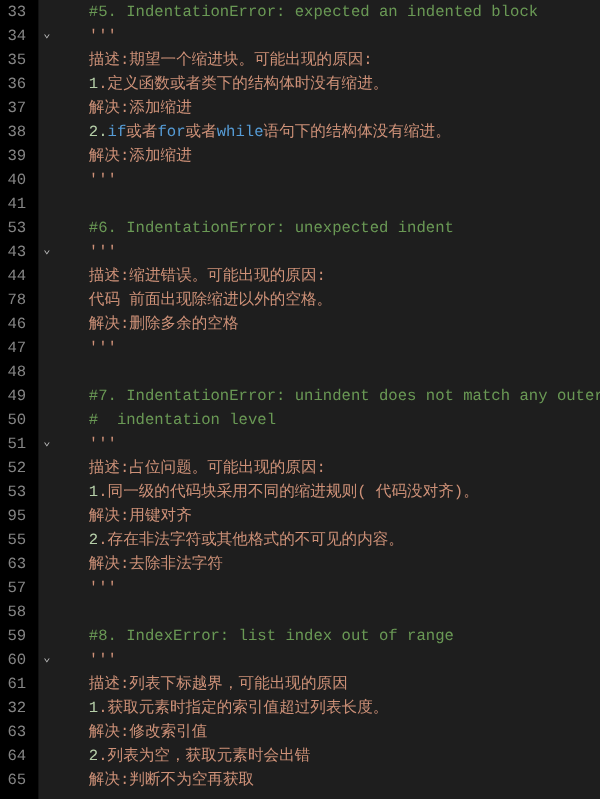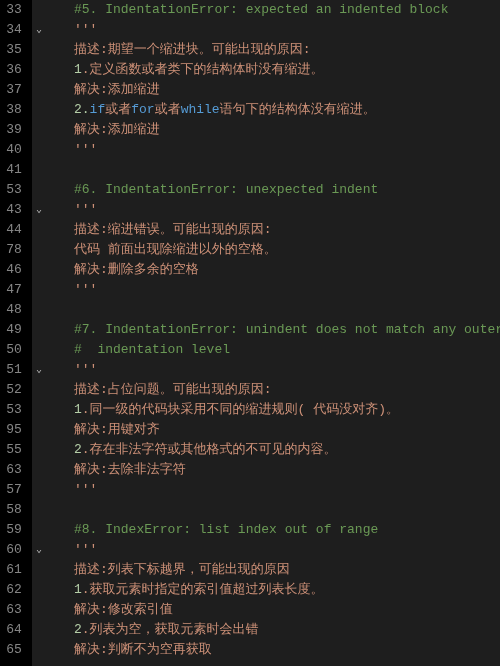--- a/index.html
+++ b/index.html
@@ -71,21 +71,21 @@
       <div class="ln">52</div>
       <div class="ln">53</div>
       <div class="ln">95</div>
       <div class="ln">55</div>
       <div class="ln">63</div>
       <div class="ln">57</div>
       <div class="ln">58</div>
       <div class="ln">59</div>
       <div class="ln">60</div>
       <div class="ln">61</div>
-      <div class="ln">62</div>
+      <div class="ln">32</div>
       <div class="ln">63</div>
       <div class="ln">64</div>
       <div class="ln">65</div>
     </div>
   <div class="fold-col" id="foldcol">
       <div class="fold-mark" style="top: 20px;">⌄</div>
       <div class="fold-mark" style="top: 200px;">⌄</div>
       <div class="fold-mark" style="top: 360px;">⌄</div>
       <div class="fold-mark" style="top: 540px;">⌄</div>
     </div>

